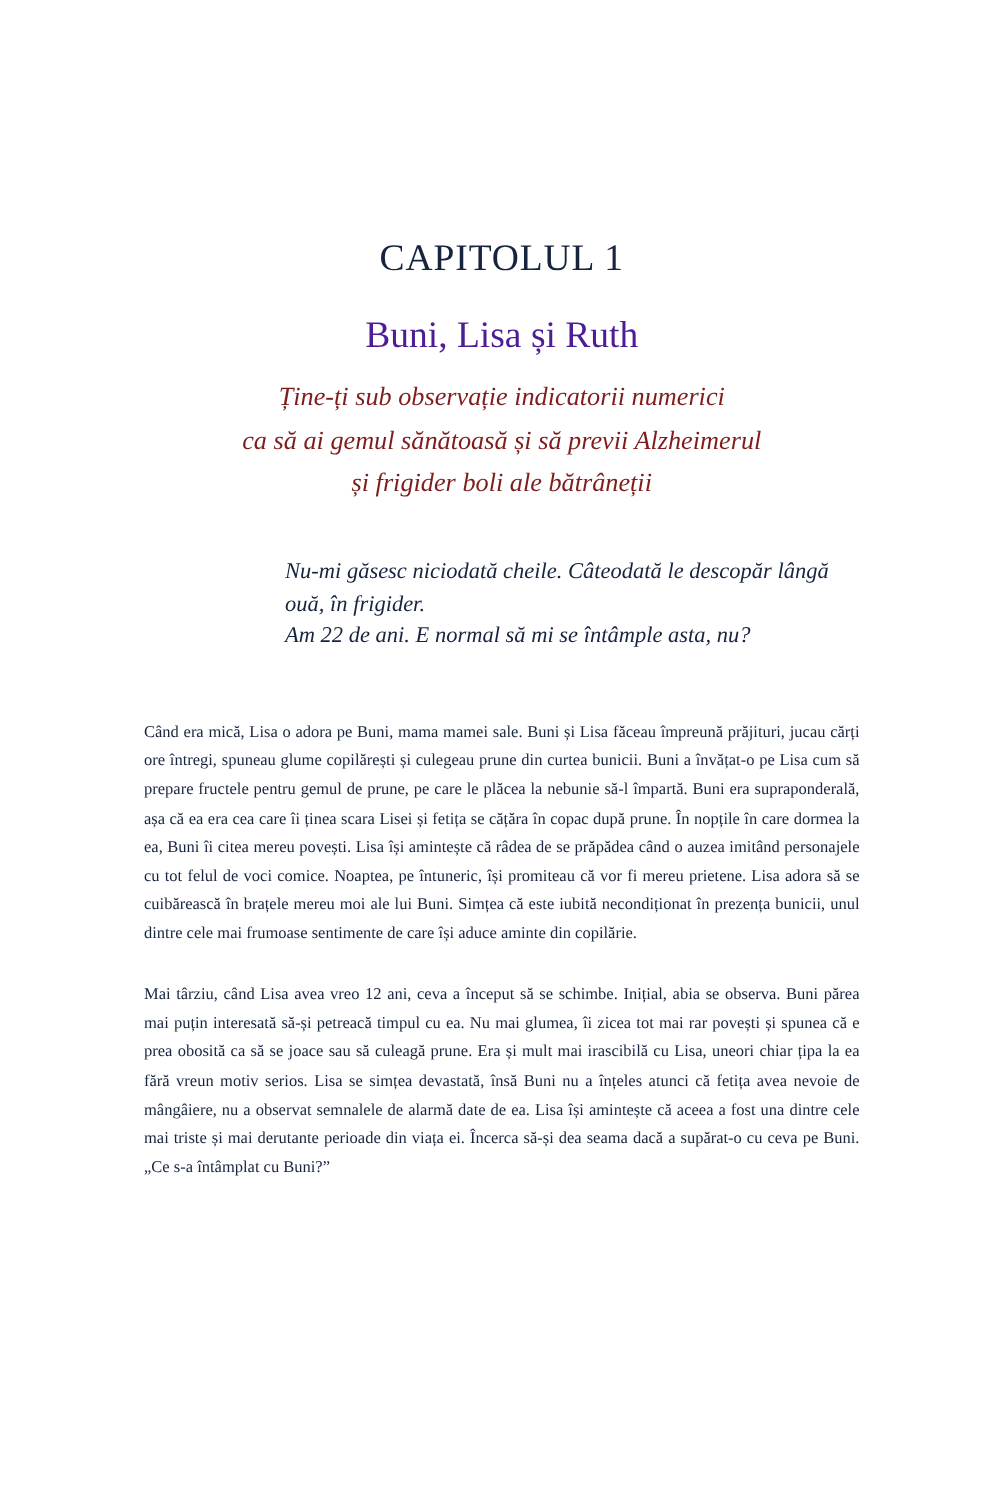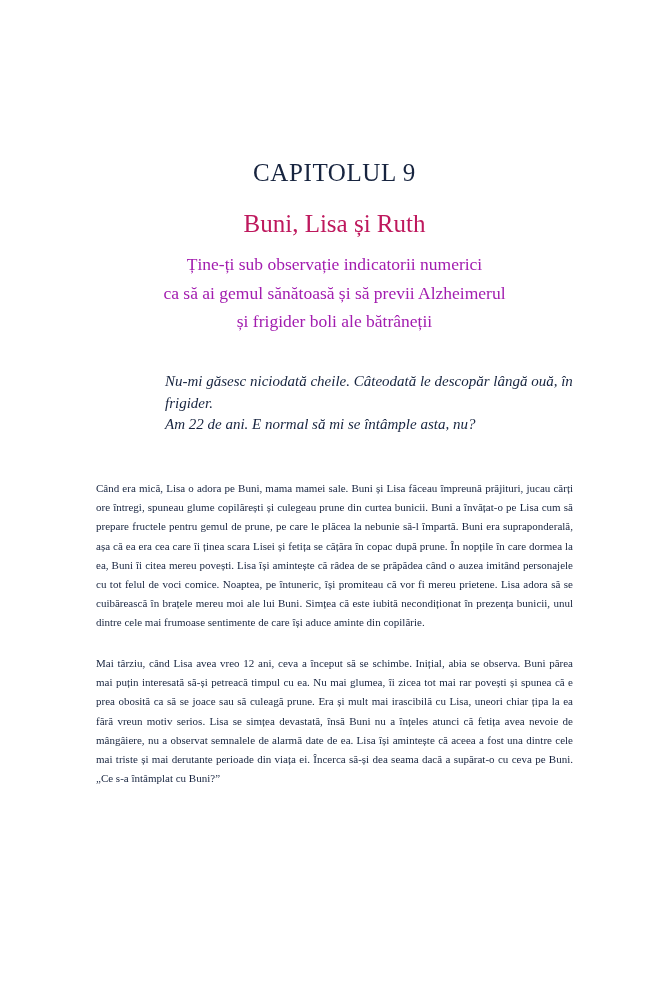--- a/index.html
+++ b/index.html
@@ -27,32 +27,33 @@
   }
   .chapter-number {
     font-size: 25px;
     letter-spacing: 0.6px;
     color: #17243f;
     line-height: 1.2;
   }
   .chapter-title {
     font-size: 25px;
     margin-top: 20px;
-    color: #be185d;
+    color: #4c1d95;
     line-height: 1.25;
   }
   .chapter-subtitle {
     font-size: 17.5px;
     margin-top: 11px;
     line-height: 1.62;
-    color: #a21caf;
+    color: #7f1d1d;
+    font-style: italic;
   }
   .epigraph {
     margin-top: 36px;
-    margin-left: 69px;
+    margin-left: 94px;
     font-style: italic;
     font-size: 15px;
     line-height: 1.42;
     color: #17243f;
   }
   .epigraph p {
     margin: 0;
   }
   .epigraph .caps {
     font-variant: normal;
@@ -72,21 +73,21 @@
   .body-text p:last-child {
     margin-bottom: 0;
   }
 </style>
 </head>
 <body>
 
 <div class="page">
 
   <div class="chapter-head">
-    <div class="chapter-number">CAPITOLUL 9</div>
+    <div class="chapter-number">CAPITOLUL 1</div>
     <div class="chapter-title">Buni, Lisa și Ruth</div>
     <div class="chapter-subtitle">
       <div>Ține-ți sub observație indicatorii numerici</div>
       <div>ca să ai gemul sănătoasă și să previi Alzheimerul</div>
       <div>și frigider boli ale bătrâneții</div>
     </div>
   </div>
 
   <div class="epigraph">
     <p>Nu-mi găsesc niciodată cheile. Câteodată le descopăr lângă ouă, în frigider.</p>

